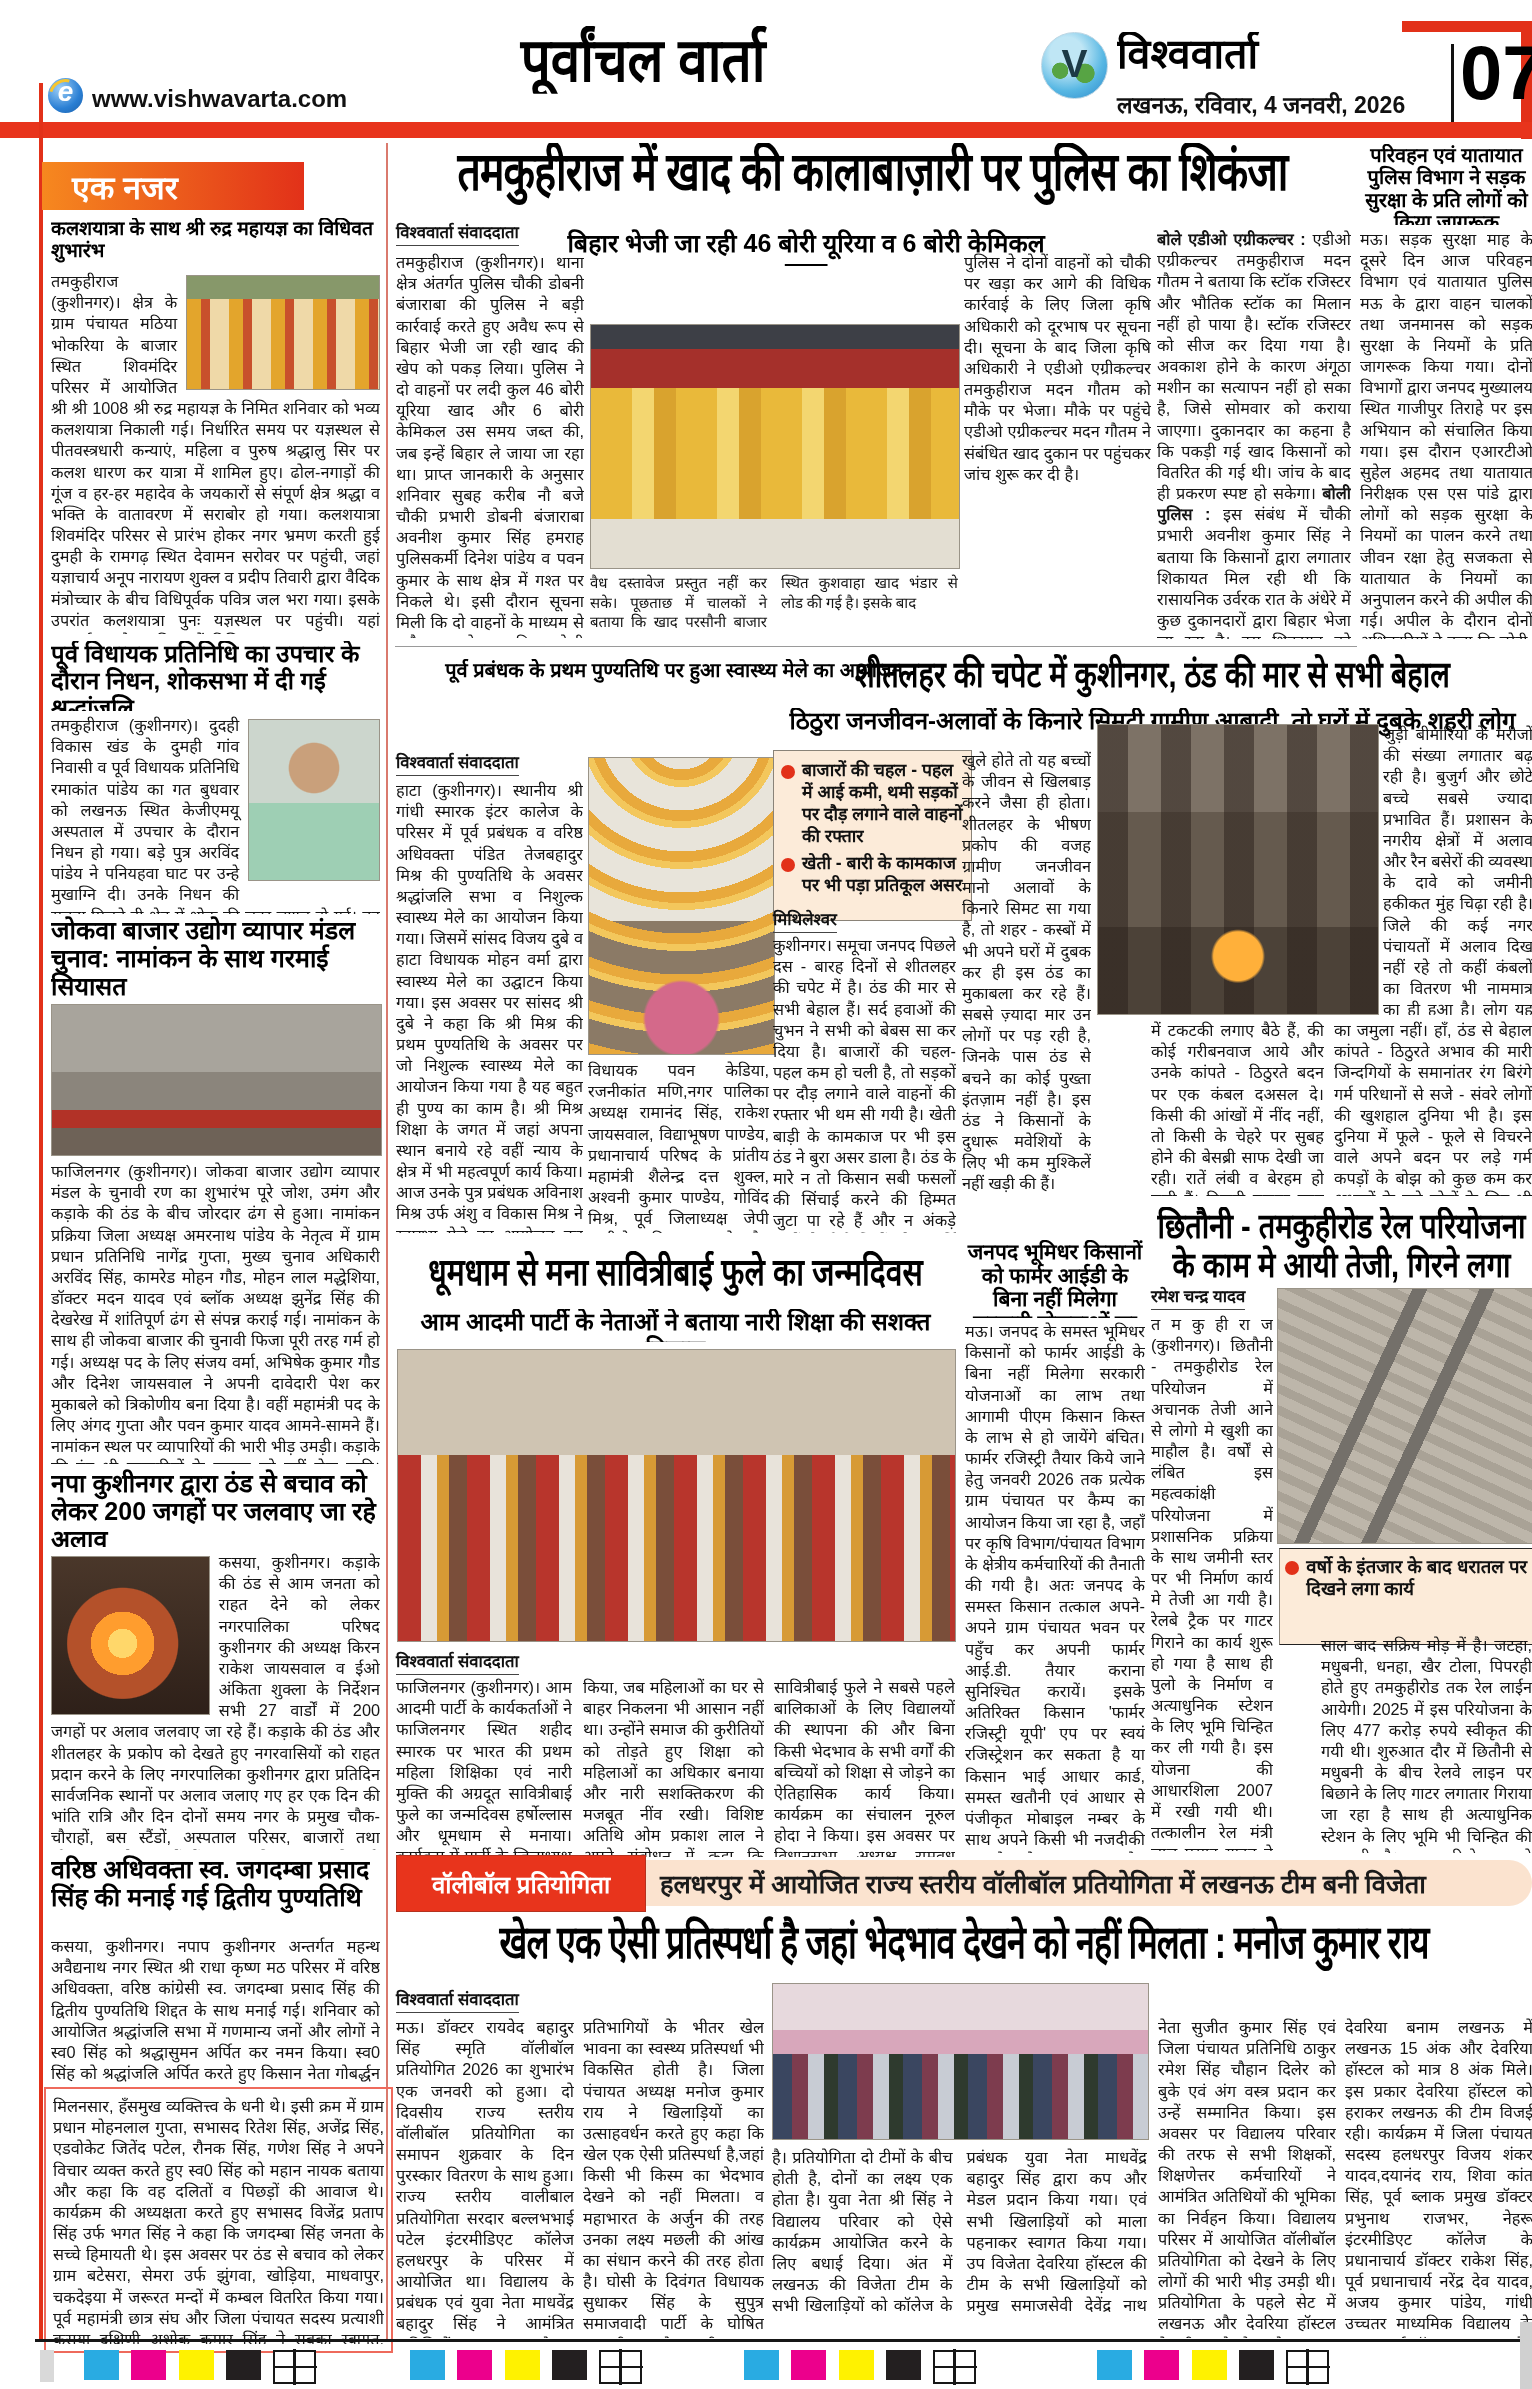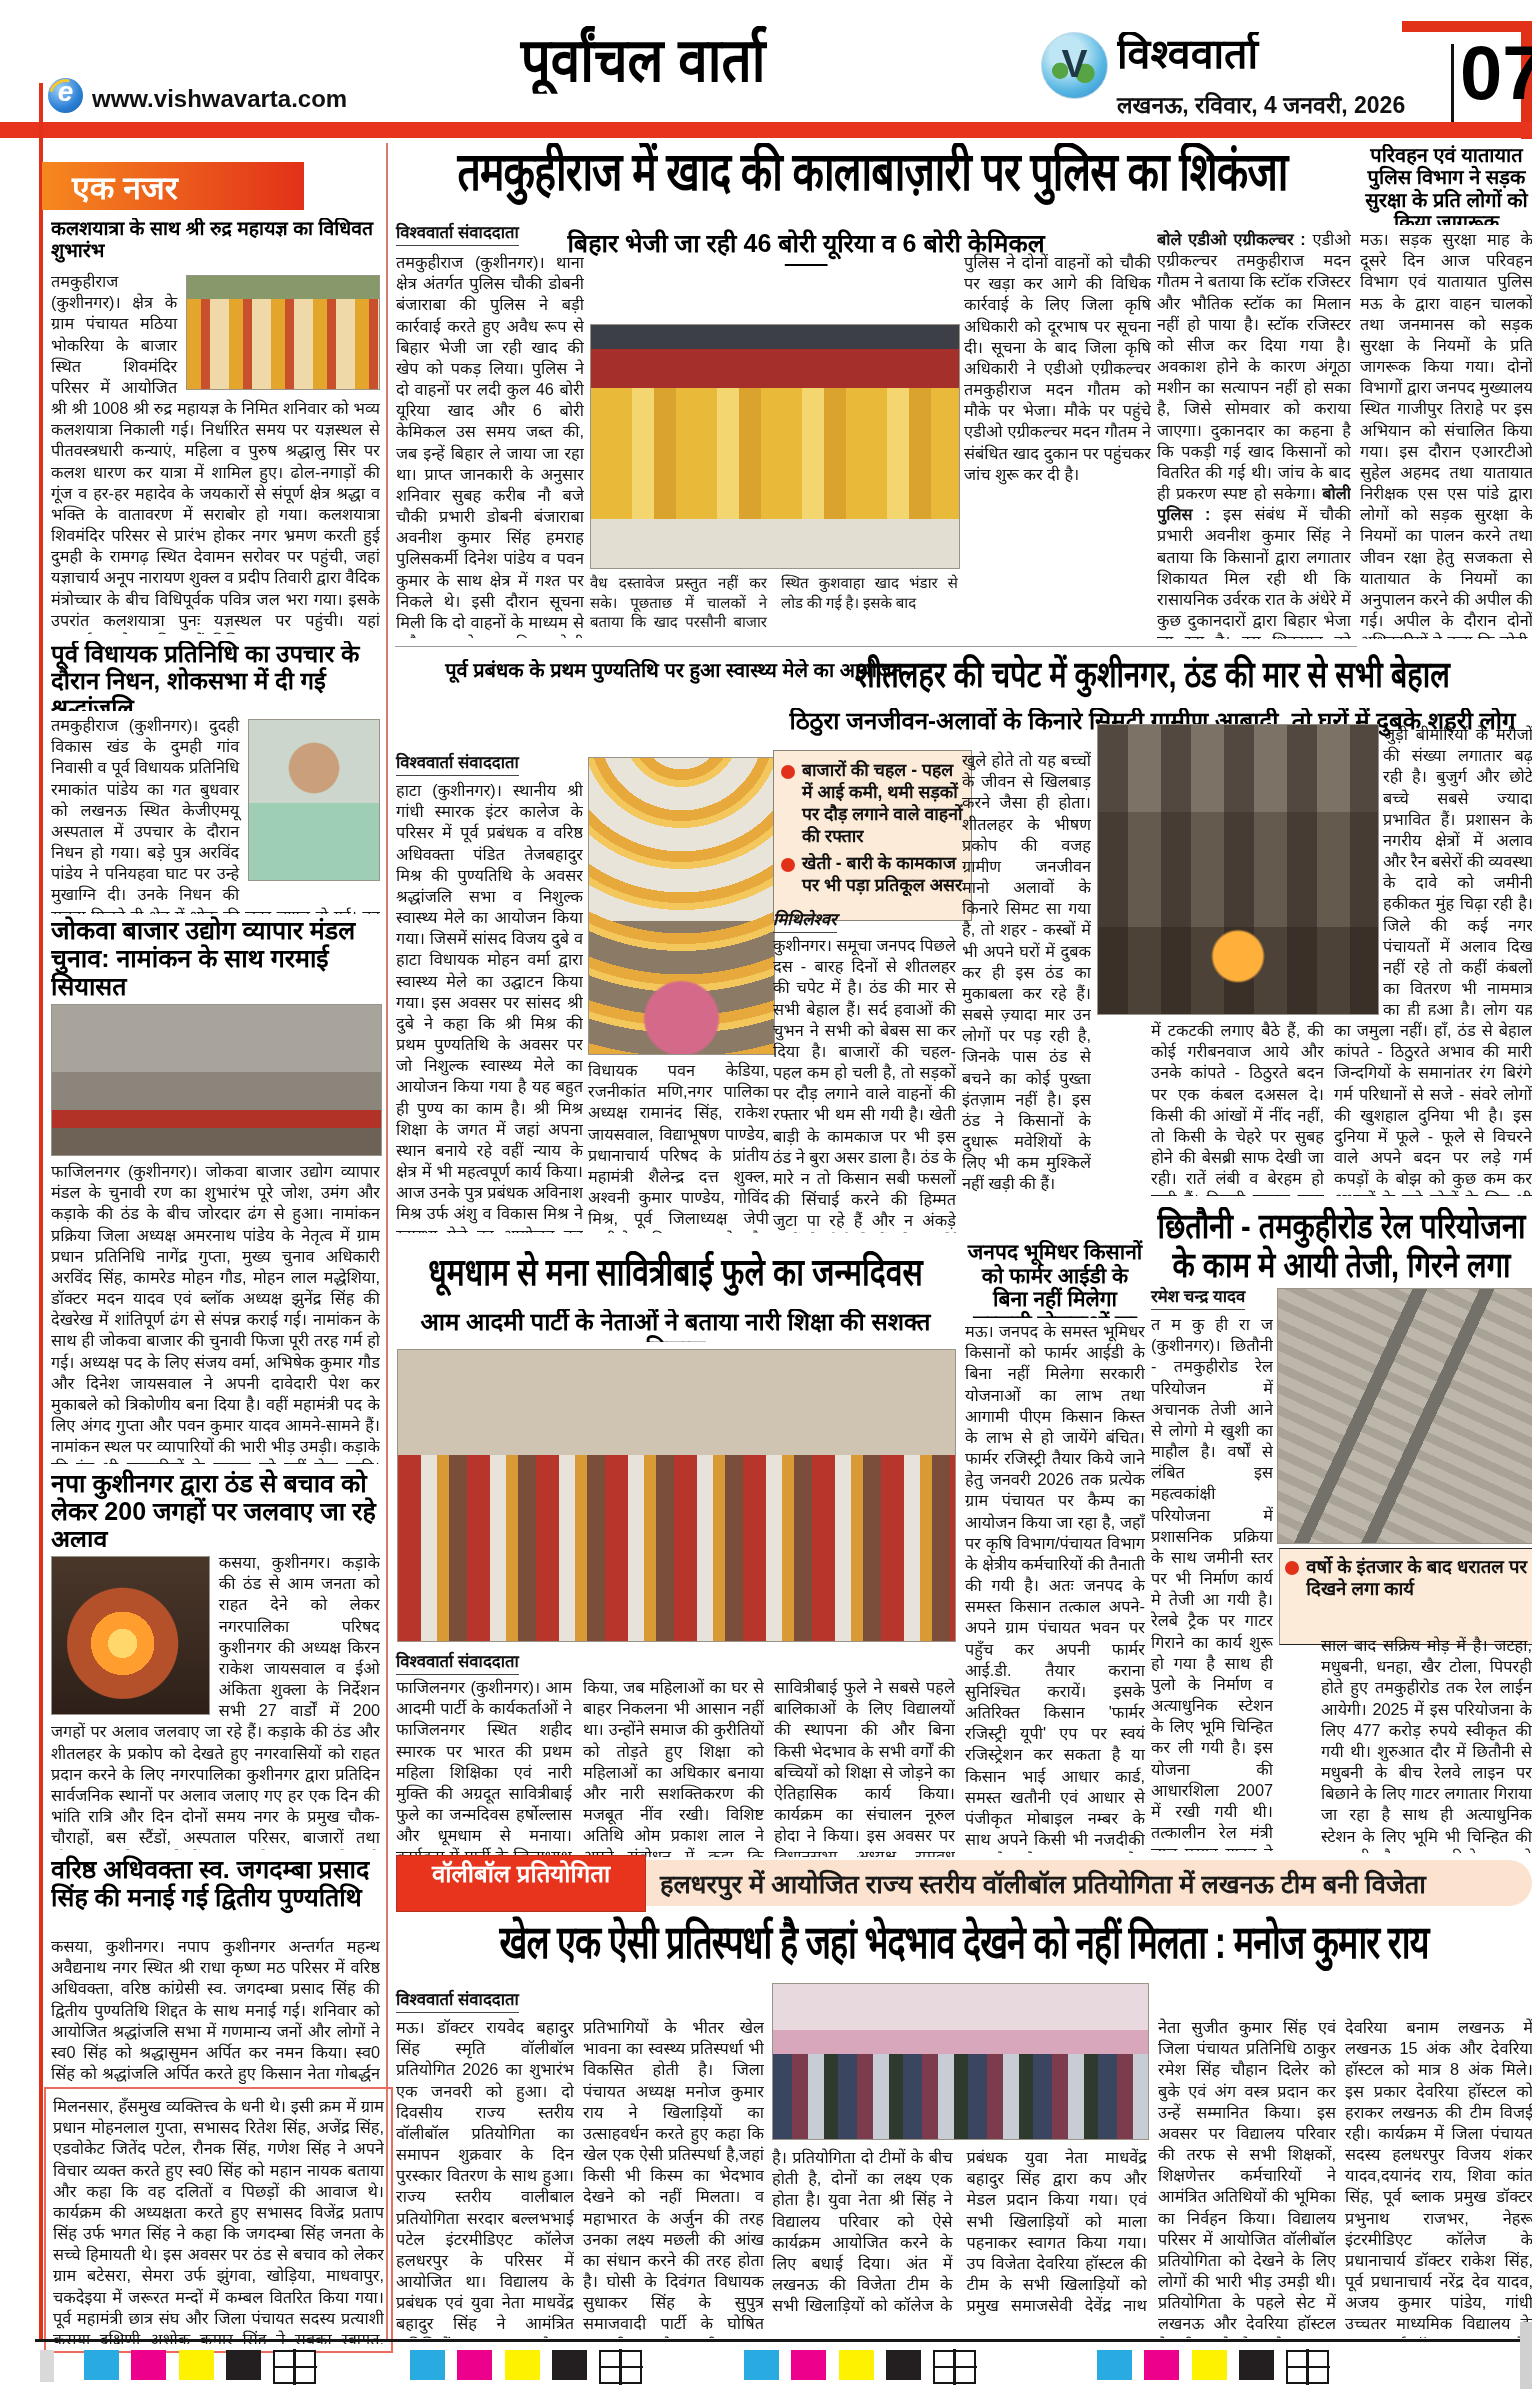--- a/index.html
+++ b/index.html
@@ -145,21 +145,21 @@
   <div class="abs peachbox" style="left:773px;top:750px;width:183px;height:151px;padding:8.8px 7px;">
     <div style="display:flex;font-weight:700;font-size:17.6px;line-height:1.25;">
       <span class="dot"></span>
       <span>बाजारों की चहल - पहल में आई कमी, थमी सड़कों पर दौड़ लगाने वाले वाहनों की रफ्तार</span>
     </div>
     <div style="display:flex;font-weight:700;font-size:17.6px;line-height:1.25;margin-top:5.3px;">
       <span class="dot"></span>
       <span>खेती - बारी के कामकाज पर भी पड़ा प्रतिकूल असर</span>
     </div>
   </div>
-  <div class="abs" style="left:773px;top:907px;font-style:italic;"><span class="byline">मिथिलेश्वर</span></div>
+  <div class="abs" style="left:773px;top:907px;"><span class="byline">मिथिलेश्वर</span></div>
   <div class="abs body" style="left:773px;top:935px;width:183px;height:298px;">कुशीनगर। समूचा जनपद पिछले दस - बारह दिनों से शीतलहर की चपेट में है। ठंड की मार से सभी बेहाल हैं। सर्द हवाओं की चुभन ने सभी को बेबस सा कर दिया है। बाजारों की चहल- पहल कम हो चली है, तो सड़कों पर दौड़ लगाने वाले वाहनों की रफ्तार भी थम सी गयी है। खेती बाड़ी के कामकाज पर भी इस ठंड ने बुरा असर डाला है। ठंड के मारे न तो किसान सबी फसलों की सिंचाई करने की हिम्मत जुटा पा रहे हैं और न अंकड़े हाथों से चीनी मिलों को आपूर्ति देने के लिए गन्ना की फसल की कटाई - छिलाई ही हो पा रही है। प्रशासन ने शीतलहर एवं निरंतर असह्य होती जा रही ठंड के मद्देनजर स्कूलों को अगले 14 जनवरी तक के लिए बंद कराकर बहुत भला काम किया है। यदि स्कूल</div>
   <div class="abs body" style="left:962px;top:750px;width:129px;height:483px;">खुले होते तो यह बच्चों के जीवन से खिलबाड़ करने जैसा ही होता। शीतलहर के भीषण प्रकोप की वजह ग्रामीण जनजीवन मानो अलावों के किनारे सिमट सा गया है, तो शहर - कस्बों में भी अपने घरों में दुबक कर ही इस ठंड का मुकाबला कर रहे हैं। सबसे ज़्यादा मार उन लोगों पर पड़ रही है, जिनके पास ठंड से बचने का कोई पुख्ता इंतज़ाम नहीं है। इस ठंड ने किसानों के दुधारू मवेशियों के लिए भी कम मुश्किलें नहीं खड़ी की हैं।</div>
   <div class="ph ph-bonfire abs" style="left:1097px;top:724px;width:280px;height:289px;"></div>
   <div class="abs body" style="left:1383px;top:724px;width:150px;height:291px;">जुड़ी बीमारियों के मरीजों की संख्या लगातार बढ़ रही है। बुजुर्ग और छोटे बच्चे सबसे ज्यादा प्रभावित हैं। प्रशासन के नगरीय क्षेत्रों में अलाव और रैन बसेरों की व्यवस्था के दावे को जमीनी हकीकत मुंह चिढ़ा रही है। जिले की कई नगर पंचायतों में अलाव दिख नहीं रहे तो कहीं कंबलों का वितरण भी नाममात्र का ही हुआ है। लोग यह कहते सुने जा रहे हैं कि ठंड से कांप रहे लोगों को सहारे की गर्माहट चाहिए, वादों</div>
   <div class="abs body" style="left:1151px;top:1020px;width:173px;height:176px;">में टकटकी लगाए बैठे हैं, की कोई गरीबनवाज आये और उनके कांपते - ठिठुरते बदन पर एक कंबल दअसल दे। किसी की आंखों में नींद नहीं, तो किसी के चेहरे पर सुबह होने की बेसब्री साफ देखी जा रही। रातें लंबी व बेरहम हो चली हैं। दिहाड़ी मजदूर काम की तलाश में घर से निकल जरूर रहे हैं, लेकिन हड्डियों तक को जमा देने वाली ठंड उनके हौसले पस्त कर दे रही है। सरकारी अस्पतालों में सर्दी-जुकाम, निमोनिया और सांस से</div>
   <div class="abs body" style="left:1334px;top:1020px;width:198px;height:176px;">का जमुला नहीं। हाँ, ठंड से बेहाल कांपते - ठिठुरते अभाव की मारी जिन्दगियों के समानांतर रंग बिरंगे गर्म परिधानों से सजे - संवरे लोगों की खुशहाल दुनिया भी है। इस दुनिया में फूले - फूले से विचरने वाले अपने बदन पर लड़े गर्म कपड़ों के बोझ को कुछ कम कर अभावों के मारे लोगों के लिए भी कुछ गर्माहट देने कपड़े सुलभ करा देते तो शायद उन बेचारों को भी जीवन बोझ सा नहीं प्रतीत होता और अपनी संपन्नता पर इतराने वाले भी इस बात के लिए आत्मिक संतोष का अनुभव कर सकते की उन्होंने विपन्नता के मारों का कुछ भला कर दिया है।</div>
 
   <div class="abs head" style="left:396px;top:1251px;width:559px;height:49px;font-size:30px;text-align:center;transform:scaleY(1.25);transform-origin:top;">धूमधाम से मना सावित्रीबाई फुले का जन्मदिवस</div>
   <div class="abs head" style="left:396px;top:1309px;width:559px;height:33px;font-size:24px;text-align:center;">आम आदमी पार्टी के नेताओं ने बताया नारी शिक्षा की सशक्त मिसाल</div>
   <div class="ph ph-crowd abs" style="left:397px;top:1349px;width:557px;height:291px;"></div>
@@ -179,21 +179,21 @@
     <div style="display:flex;font-weight:700;font-size:18.5px;line-height:1.2;">
       <span class="dot"></span>
       <span>वर्षो के इंतजार के बाद धरातल पर दिखने लगा कार्य</span>
     </div>
   </div>
   <div class="abs body" style="left:1321px;top:1635px;width:211px;height:218px;">साल बाद सक्रिय मोड़ में है। जटहा, मधुबनी, धनहा, खैर टोला, पिपरही होते हुए तमकुहीरोड तक रेल लाईन आयेगी। 2025 में इस परियोजना के लिए 477 करोड़ रुपये स्वीकृत की गयी थी। शुरुआत दौर में छितौनी से मधुबनी के बीच रेलवे लाइन पर बिछाने के लिए गाटर लगातार गिराया जा रहा है साथ ही अत्याधुनिक स्टेशन के लिए भूमि भी चिन्हित की जा रही है। इस परियोजना को धरातल पर उतरता देख क्षेत्रीय लोगों में खुशी है।</div>
 
   <div class="abs" style="left:396px;top:1860px;width:1136px;height:46px;background:#fbe3cf;border-radius:0 23px 23px 0;">
     <span style="position:absolute;left:264px;top:6.2px;font-weight:800;font-size:25.5px;color:#1a1a1a;">हलधरपुर में आयोजित राज्य स्तरीय वॉलीबॉल प्रतियोगिता में लखनऊ टीम बनी विजेता</span>
   </div>
-  <div class="abs" style="left:396px;top:1855px;width:248px;height:55px;background:#e8341c;border:1.8px solid #b5321f;display:flex;align-items:flex-start;justify-content:center;">
+  <div class="abs" style="left:396px;top:1855px;width:248px;height:55px;background:#e8341c;border:1.8px solid #b5321f;display:flex;align-items:center;justify-content:center;">
     <span style="color:#fff;font-weight:800;font-size:24px;">वॉलीबॉल प्रतियोगिता</span>
   </div>
 
   <div class="abs head" style="left:396px;top:1916px;width:1136px;height:55px;font-size:34px;text-align:center;transform:scaleY(1.35);transform-origin:top;letter-spacing:-0.9px;">खेल एक ऐसी प्रतिस्पर्धा है जहां भेदभाव देखने को नहीं मिलता : मनोज कुमार राय</div>
   <div class="abs" style="left:396px;top:1987px;"><span class="byline">विश्ववार्ता संवाददाता</span></div>
   <div class="abs body" style="left:396px;top:2017px;width:178px;height:321px;">मऊ। डॉक्टर रायवेद बहादुर सिंह स्मृति वॉलीबॉल प्रतियोगित 2026 का शुभारंभ एक जनवरी को हुआ। दो दिवसीय राज्य स्तरीय वॉलीबॉल प्रतियोगिता का समापन शुक्रवार के दिन पुरस्कार वितरण के साथ हुआ। राज्य स्तरीय वालीबाल प्रतियोगिता सरदार बल्लभभाई पटेल इंटरमीडिएट कॉलेज हलधरपुर के परिसर में आयोजित था। विद्यालय के प्रबंधक एवं युवा नेता माधवेंद्र बहादुर सिंह ने आमंत्रित अतिथियों का स्वागत करते हुए कहा कि शिक्षण संस्थानों में खेल प्रतियोगिताओं का आयोजन सामयिक रूप से विशेष महत्व रखता है। संस्थाओं द्वारा समय-समय पर खेल प्रतियोगिताओं का आयोजन होते रहना चाहिए, इससे छात्र छात्राओं में बौद्धिक क्षमता के साथ-साथ शारीरिक विकास का भी अवसर मिलता है, तथा</div>
   <div class="abs body" style="left:583px;top:2017px;width:181px;height:321px;">प्रतिभागियों के भीतर खेल भावना का स्वस्थ्य प्रतिस्पर्धा भी विकसित होती है। जिला पंचायत अध्यक्ष मनोज कुमार राय ने खिलाड़ियों का उत्साहवर्धन करते हुए कहा कि खेल एक ऐसी प्रतिस्पर्धा है,जहां किसी भी किस्म का भेदभाव देखने को नहीं मिलता। व महाभारत के अर्जुन की तरह उनका लक्ष्य मछली की आंख का संधान करने की तरह होता है। घोसी के दिवंगत विधायक सुधाकर सिंह के सुपुत्र समाजवादी पार्टी के घोषित प्रत्याशी, युवा नेता सुजीत कुमार सिंह ने प्रतियोगिता में खिलाड़ियों का परिचय प्राप्त किया, और अपने उद्बोधन में खिलाड़ियों की स्वस्थ प्रतिस्पर्धा का उल्लेख करते हुए कहा कि खेल का जन्म प्रतिस्पर्धा के लिए होता है, लेकिन यह हमें कई तरह का संदेश देता है। हम लक्ष्य के लिए संघर्ष करते हैं, और उसमें कामयाब होते हैं। यह हमें जीवन में आगे बढ़ने की प्रेरणा देता</div>
   <div class="ph ph-stage abs" style="left:772px;top:1983px;width:375px;height:155px;"></div>
   <div class="abs body" style="left:772px;top:2147px;width:375px;height:190px;column-count:2;column-gap:14px;">है। प्रतियोगिता दो टीमों के बीच होती है, दोनों का लक्ष्य एक होता है। युवा नेता श्री सिंह ने विद्यालय परिवार को ऐसे कार्यक्रम आयोजित करने के लिए बधाई दिया। अंत में लखनऊ की विजेता टीम के सभी खिलाड़ियों को कॉलेज के प्रबंधक युवा नेता माधवेंद्र बहादुर सिंह द्वारा कप और मेडल प्रदान किया गया। एवं सभी खिलाड़ियों को माला पहनाकर स्वागत किया गया। उप विजेता देवरिया हॉस्टल की टीम के सभी खिलाड़ियों को प्रमुख समाजसेवी देवेंद्र नाथ राय उर्फ मुन्नू राय, जयंत सिंह, वेंकटेश सिंह द्वारा कप एवं मेडल प्रदान किया गया। तथा उपविजेता टीम के सभी खिलाड़ियों को माला पहनाकर उन्हें सम्मानित किया गया। कॉलेज के प्रबंधक एवं युवा नेता माधवेंद्र बहादुर सिंह एवं प्रधानाचार्य अवनीश कुमार सिंह द्वारा सभी अतिथियों का स्वागत किया गया। कार्यक्रम के बीच में प्रबंधक माधवेंद्र बहादुर सिंह उर्फ सोनू ने समापन कार्यक्रम के मुख्य अतिथि युवा</div>
   <div class="abs body" style="left:1158px;top:2017px;width:178px;height:321px;">नेता सुजीत कुमार सिंह एवं जिला पंचायत प्रतिनिधि ठाकुर रमेश सिंह चौहान दिलेर को बुके एवं अंग वस्त्र प्रदान कर उन्हें सम्मानित किया। इस अवसर पर विद्यालय परिवार की तरफ से सभी शिक्षकों, शिक्षणेत्तर कर्मचारियों ने आमंत्रित अतिथियों की भूमिका का निर्वहन किया। विद्यालय परिसर में आयोजित वॉलीबॉल प्रतियोगिता को देखने के लिए लोगों की भारी भीड़ उमड़ी थी। प्रतियोगिता के पहले सेट में लखनऊ और देवरिया हॉस्टल के बीच जो मैच खेला गया, उसमें प्रथम फील्ड में देवरिया हॉस्टल 15 अंक प्राप्त करके लखनऊ को 9 अंकों से हराया। दूसरे फील्ड में लखनऊ बनाम देवरिया हॉस्टल के बीच खेला गया। इसमें देवरिया हॉस्टल 11 अंक पाई, और और लखनऊ की टीम 15 अंक प्राप्त करके चार अंक से जीत गई। तीसरी फील्ड में</div>

